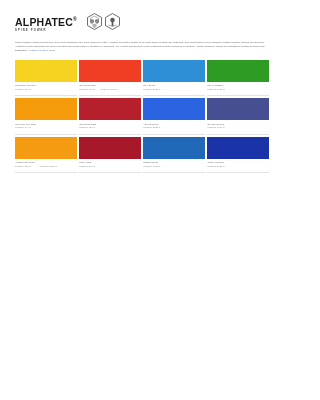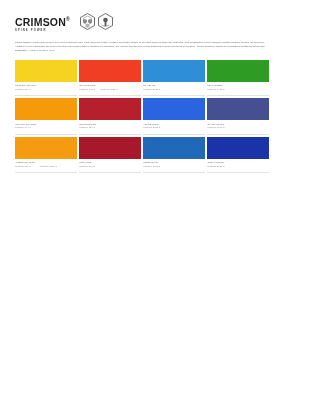--- a/index.html
+++ b/index.html
@@ -121,21 +121,21 @@
     margin-top: 2px;
   }
 </style>
 </head>
 <body>
 
 <div class="page">
 
   <div class="header">
     <div class="logo-block">
-      <div class="logo-wordmark"><span>CRIMSON</span><sup>®</sup></div>
+      <div class="logo-wordmark"><span>ALPHATEC</span><sup>®</sup></div>
       <div class="logo-tagline">SPINE  POWER</div>
     </div>
     <div class="logo-marks">
       <svg class="hexmark" width="17" height="17" viewBox="0 0 34 34">
         <polygon points="17,1 31,9 31,25 17,33 3,25 3,9" fill="none" stroke="#4a4a4a" stroke-width="1.6"></polygon>
         <polygon points="17,6 25,10.5 25,19.5 17,24 9,19.5 9,10.5" fill="none" stroke="#6e6e6e" stroke-width="1.1"></polygon>
         <polygon points="12,12 16,14.2 16,18.6 12,20.8 8,18.6 8,14.2" fill="#8a8a8a"></polygon>
         <polygon points="22,12 26,14.2 26,18.6 22,20.8 18,18.6 18,14.2" fill="#8a8a8a"></polygon>
         <polygon points="17,21 21,23.2 21,27.6 17,29.8 13,27.6 13,23.2" fill="#b5b5b5"></polygon>
       </svg>

